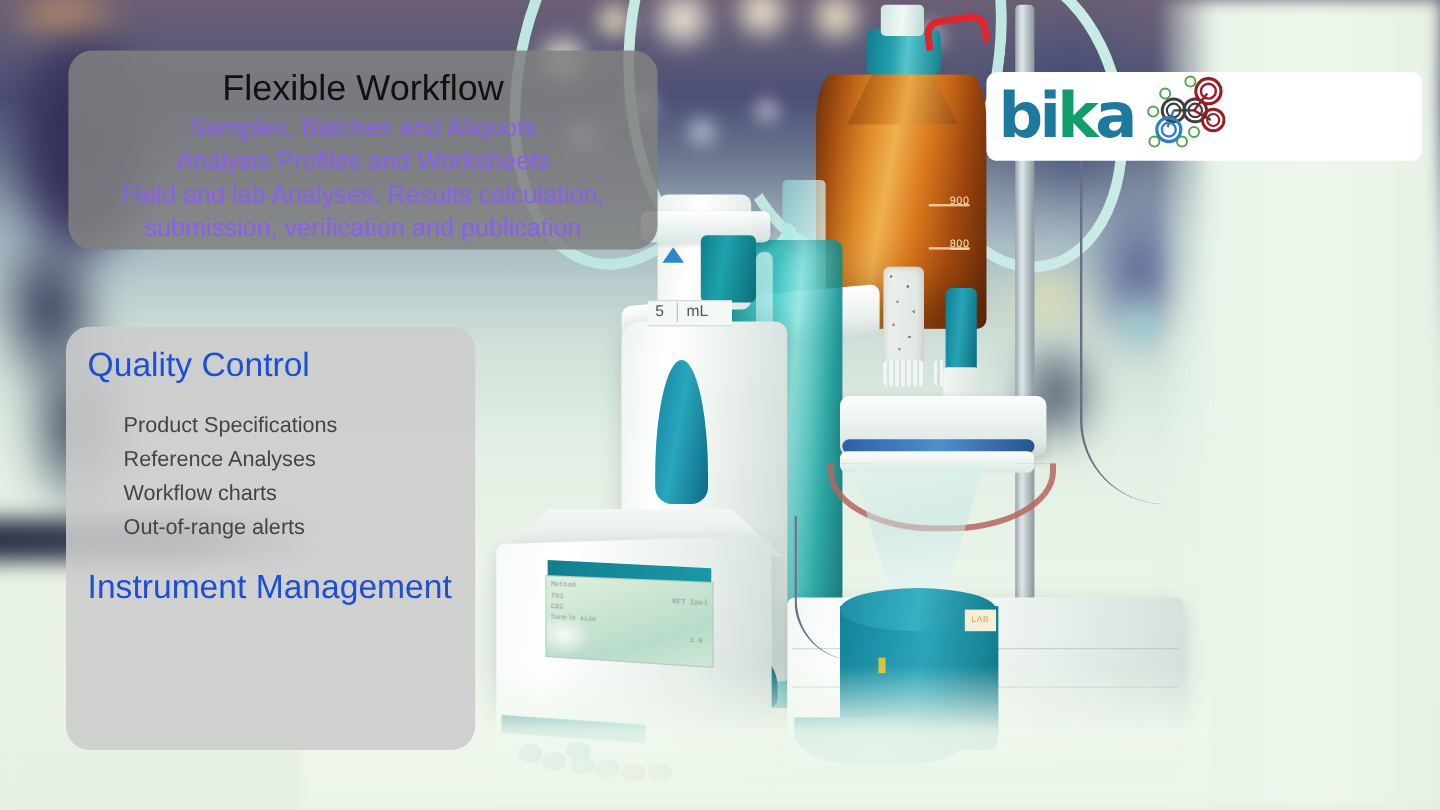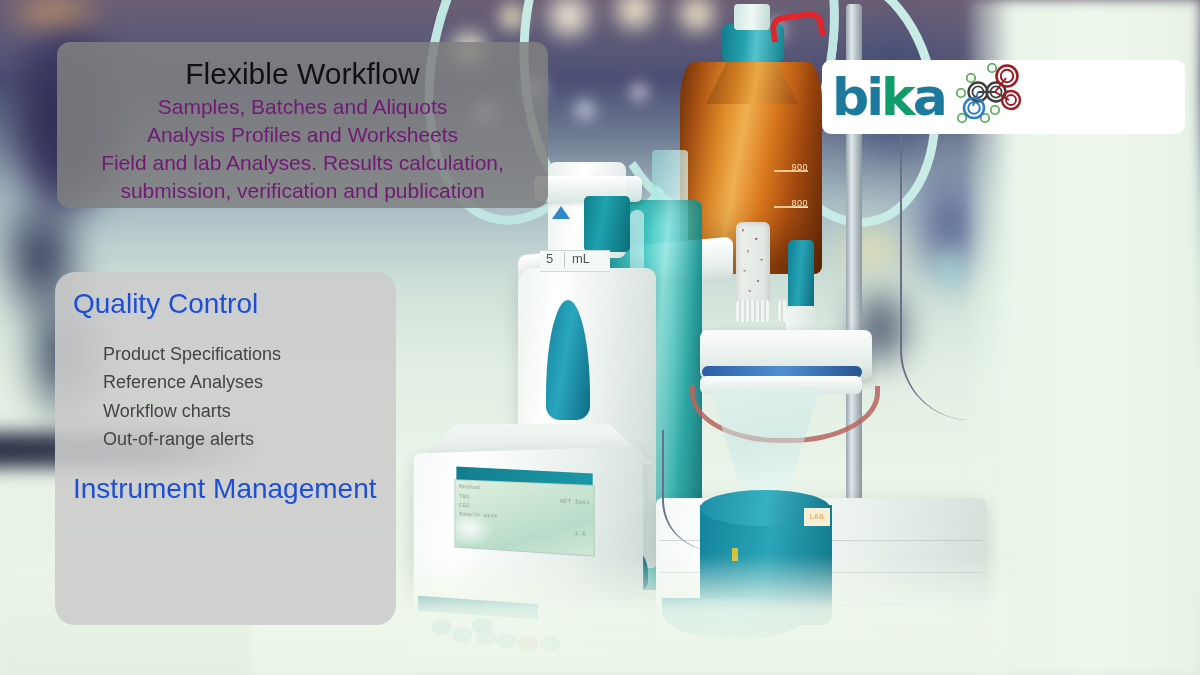--- a/index.html
+++ b/index.html
@@ -542,32 +542,31 @@
     position: absolute;
     border-radius: 20px;
     box-sizing: border-box;
   }
   #headline-card {
     left: 57px; top: 42px;
     width: 491px; height: 166px;
     background: rgba(128,128,128,.86);
     padding: 10px 14px 0;
     text-align: center;
-    border-radius: 13px;
   }
   #headline-card .title {
     font-size: 30px;
     color: #111;
     line-height: 1.18;
     margin: 4px 0 2px;
     font-weight: normal;
   }
   #headline-card .sub {
     font-size: 21px;
-    color: #701a75;
+    color: #8b5cf6;
     line-height: 1.32;
   }
 
   #features-card {
     left: 55px; top: 272px;
     width: 341px; height: 353px;
     background: rgba(204,204,204,.88);
     padding: 12px 18px;
   }
   .sec-head {

